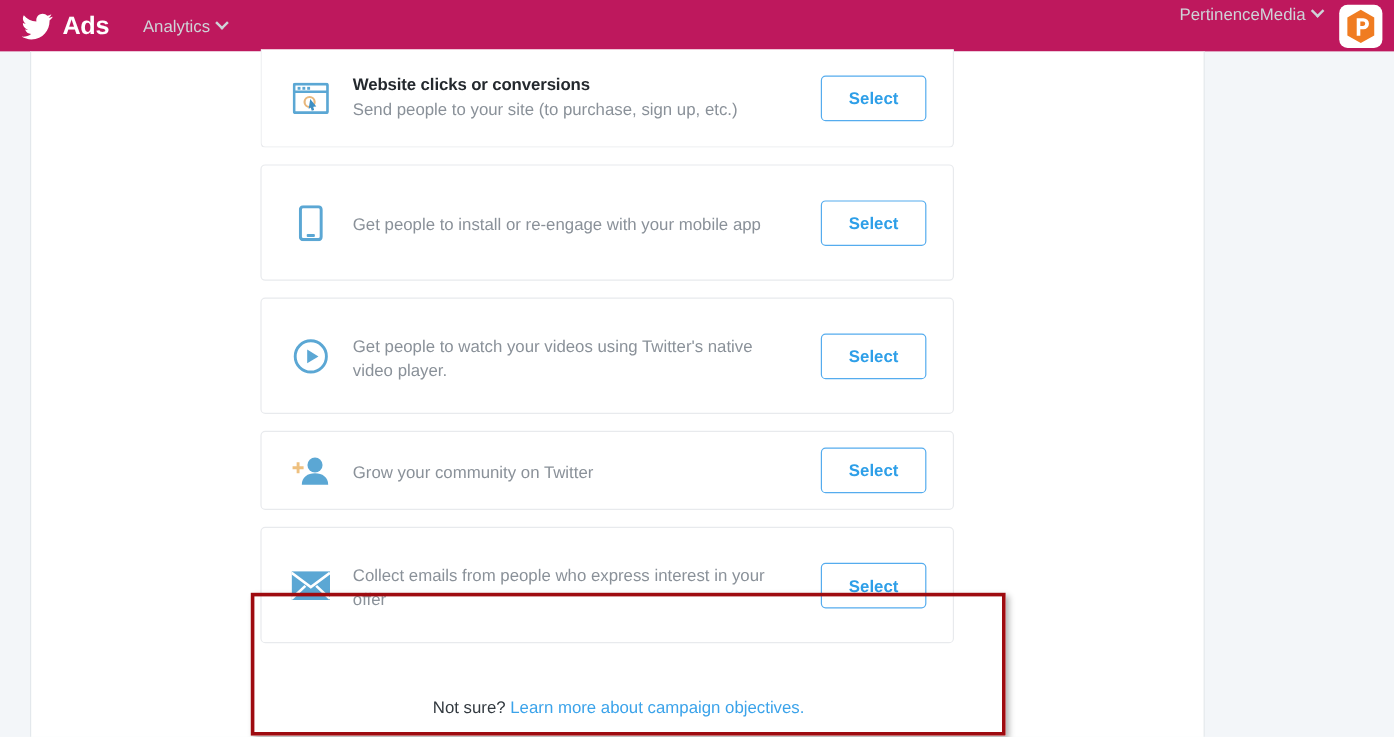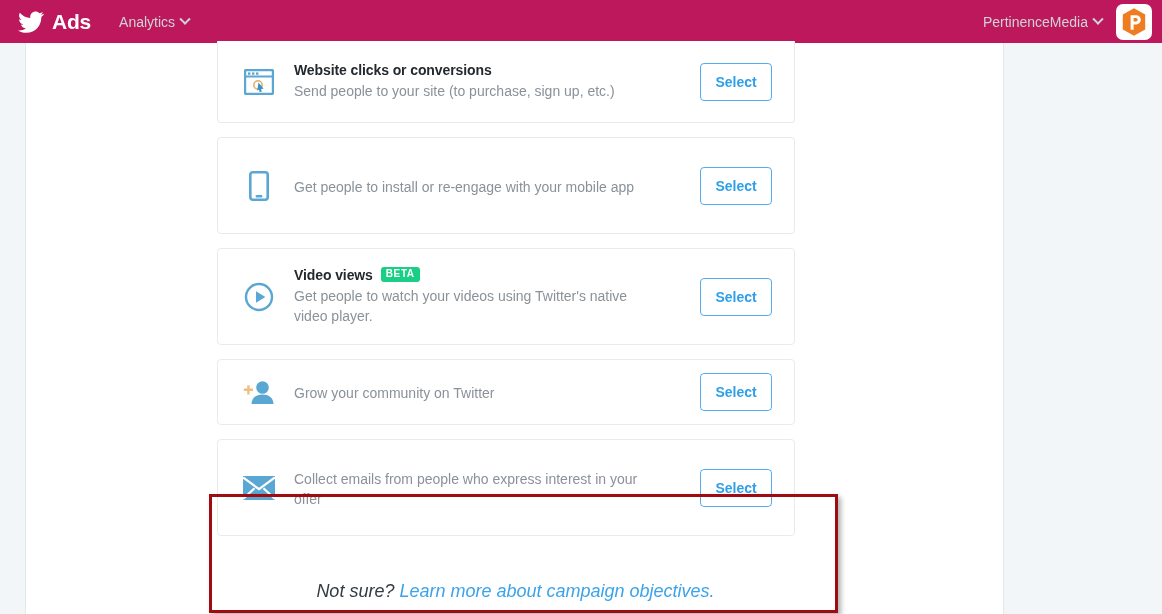--- a/index.html
+++ b/index.html
@@ -47,21 +47,21 @@
     display: inline-block;
     margin-left: 6px;
     width: 8px; height: 8px;
     border-right: 2px solid #cfd3d8;
     border-bottom: 2px solid #cfd3d8;
     transform: rotate(45deg) translate(-2px,-2px);
   }
   .topbar-right {
     margin-left: auto;
     display: flex;
-    align-items: center;
+    align-items: flex-start;
     margin-right: 10px;
   }
   .account-name {
     color: #cfd3d8;
     font-size: 14px;
     display: flex;
     align-items: center;
     cursor: pointer;
   }
   .avatar {
@@ -155,21 +155,21 @@
     max-width: 350px;
   }
   .select-btn {
     border: 1px solid #55acee;
     background: #ffffff;
     color: #2e9fe8;
     font-size: 14px;
     font-weight: bold;
     font-family: "Liberation Sans", sans-serif;
     border-radius: 4px;
-    width: 72px;
+    width: 88px;
     height: 38px;
     cursor: pointer;
     flex-shrink: 0;
   }
 
   
   .card-1 { height: 82px; }
   .card-2 { height: 97px; }
   .card-3 { height: 97px; }
   .card-4 { height: 66px; }
@@ -188,23 +188,22 @@
     z-index: 5;
   }
 
   
   .footer-note {
     position: absolute;
     left: 0;
     top: 538px;
     width: 979px;
     text-align: center;
-    font-size: 18px;
+    font-size: 14px;
     color: #333a40;
-    font-style: italic;
   }
   .footer-link {
     color: #3ba3ea;
     cursor: pointer;
     text-decoration: none;
   }
 </style>
 </head>
 <body>
 
@@ -277,24 +276,20 @@
       </div>
 
       <div class="card card-3">
         <div class="card-icon">
           <svg width="30" height="30" viewBox="0 0 30 30">
             <circle cx="15" cy="15" r="13" fill="#ffffff" stroke="#5ba7d4" stroke-width="2.4"></circle>
             <path d="M12 9.2 L21.4 15 L12 20.8 Z" fill="#5ba7d4"></path>
           </svg>
         </div>
         <div class="card-body">
-          <div class="card-title-row">
-            <span class="card-title">Video views</span>
-            <span class="beta-badge">BETA</span>
-          </div>
           <div class="card-desc">Get people to watch your videos using Twitter's native video player.</div>
         </div>
         <button class="select-btn">Select</button>
       </div>
 
       <div class="card card-4">
         <div class="card-icon">
           <svg width="34" height="26" viewBox="0 0 34 26">
             <circle cx="20.5" cy="8.5" r="6.3" fill="#5ba7d4"></circle>
             <path d="M9.5 25 C9.5 18.6 14.4 15.4 20.5 15.4 C26.6 15.4 31.5 18.6 31.5 25 Z" fill="#5ba7d4"></path>

